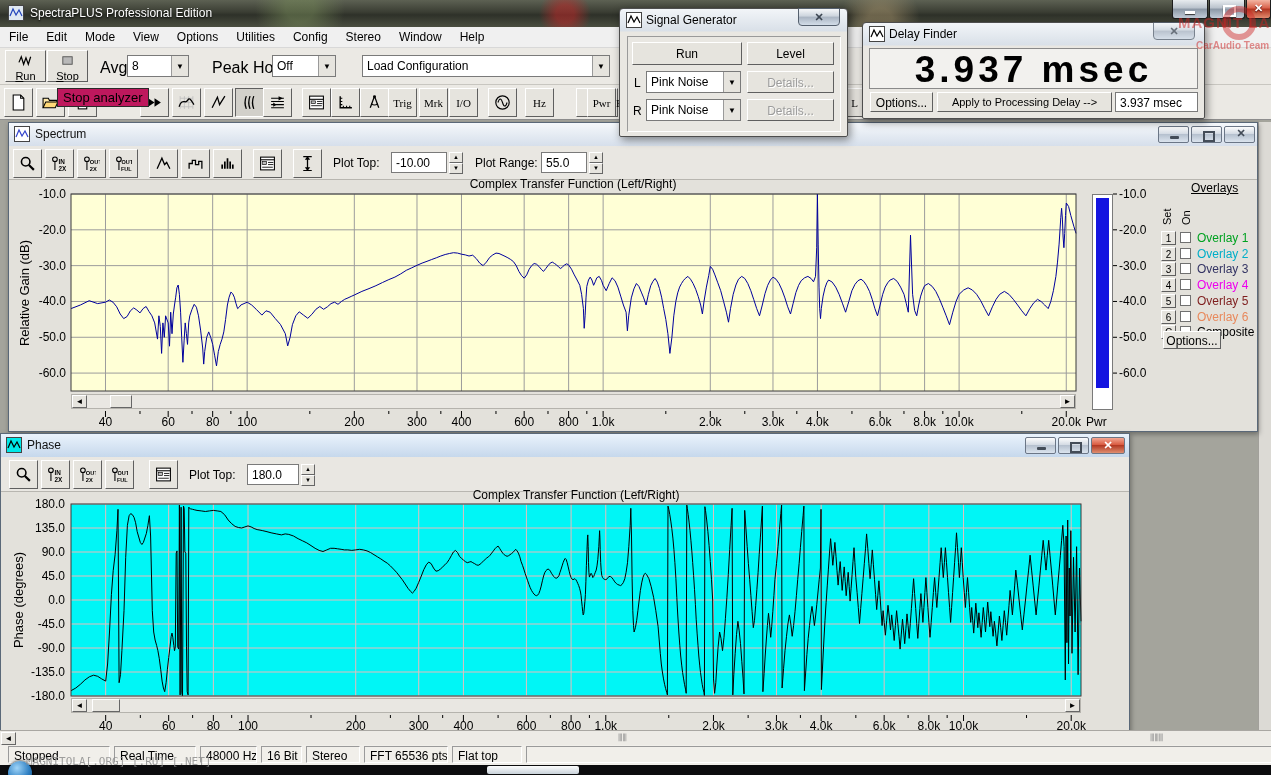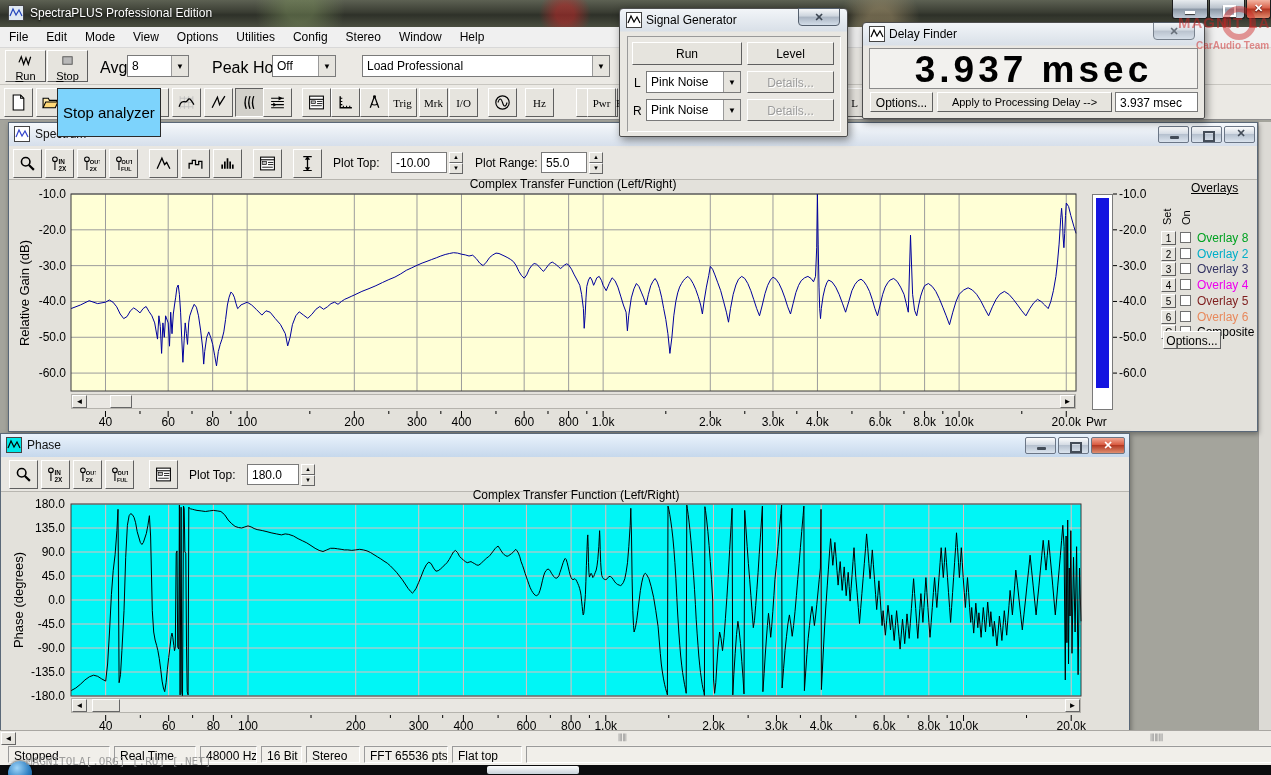--- a/index.html
+++ b/index.html
@@ -31,21 +31,21 @@
   .tbbtn.pressed{background:#d2d0ca;border-color:#5f5f5f #ffffff #ffffff #5f5f5f;}
   .bigbtn{position:absolute;top:2px;width:41px;height:32px;text-align:center;font-size:11px;padding-top:2px;}
   .ulf::first-letter{text-decoration:underline;}
   .tb-label{position:absolute;top:11px;font-size:16px;}
   .combo{position:absolute;background:#fff;border:1px solid #7a7a7a;box-sizing:border-box;height:22px;font-size:12px;}
   .combo .val{position:absolute;left:4px;top:3px;white-space:nowrap;overflow:hidden;}
   .combo .drop{position:absolute;right:0;top:0;width:17px;height:100%;background:#E6E4DE;border-left:1px solid #9a9a9a;text-align:center;font-size:8px;padding-top:6px;box-sizing:border-box;}
   .spin{position:absolute;width:14px;height:22px;}
   .spin .up,.spin .dn{position:absolute;left:0;width:14px;height:11px;background:#E6E4DE;border:1px solid;border-color:#fff #666 #666 #fff;box-sizing:border-box;font-size:6px;text-align:center;line-height:9px;}
   .spin .dn{top:11px;}
-  #tooltip{left:57px;top:88px;background:#7dd3fc;border:1px solid #2a2a2a;padding:15px 5px;font-size:15px;z-index:40;}
+  #tooltip{left:57px;top:88px;background:#be185d;border:1px solid #2a2a2a;padding:1px 5px;font-size:13px;z-index:40;}
   
   .childwin{background:#E3E1DB;border:1px solid #5a6878;box-shadow:1px 2px 5px rgba(0,0,0,.35);box-sizing:border-box;}
   .ctitle{position:absolute;left:0;top:0;right:0;height:23px;background:linear-gradient(#f5f8fb,#d6dfeb);border-bottom:1px solid #aab4c0;}
   .ctitle.active{background:linear-gradient(#eaf3fc,#c6d8ec);}
   .ctitle .ctext{position:absolute;left:26px;top:4px;font-size:12px;color:#111;}
   .ctitle .cicon{position:absolute;left:5px;top:3px;}
   .cbtn{position:absolute;top:3px;width:31px;height:17px;border:1px solid #6b7686;border-radius:2px;
     background:linear-gradient(#fdfdfd,#d4dbe4 45%,#b6c1cf 50%,#dbe4ee);box-sizing:border-box;}
   .cbtn.red{background:linear-gradient(#f3a793,#d95b41 45%,#b33a24 50%,#df8e70);}
   .cbtn .g-min{position:absolute;left:50%;top:9px;width:9px;height:3px;margin-left:-4px;background:#434c58;border-radius:1px;}
@@ -135,21 +135,21 @@
     <div class="combo" style="left:127px;top:7px;width:62px">
       <span class="val">8</span>
       <span class="drop">▼</span>
     </div>
     <span class="tb-label" style="left:212px">Peak Hold:</span>
     <div class="combo" style="left:272px;top:7px;width:64px">
       <span class="val">Off</span>
       <span class="drop">▼</span>
     </div>
     <div class="combo" style="left:362px;top:7px;width:248px">
-      <span class="val">Load Professional</span>
+      <span class="val">Load Configuration</span>
       <span class="drop">▼</span>
     </div>
   </div>
 
   <div id="toolbar2" class="abs">
       <div class="tbbtn b3" style="left: 4px;">
         <svg viewBox="0 0 16 16" width="17" height="17" xmlns="http://www.w3.org/2000/svg">
           <path d="M3 1h7l3 3v11H3z" fill="#fff" stroke="#000"></path>
           <path d="M10 1v3h3" fill="none" stroke="#000"></path>
         </svg>
@@ -335,21 +335,21 @@
     </div>
 
     <div id="overlays" class="abs" style="left:1140px;top:58px;width:108px;height:240px">
       <div class="abs" style="left:42px;top:0" id="overlays-title">Overlays</div>
       <span class="abs vert" style="left:12px;top:16px;height:28px">Set</span>
       <span class="abs vert" style="left:31px;top:16px;height:28px">On</span>
       <div id="overlay-rows">
           <div>
             <div class="setbtn b3" style="left:12px;top:50px">1</div>
             <span class="cbx" style="left:31px;top:51px"></span>
-            <span class="ovl-label" style="left:48px;top:50px;color:#00A221">Overlay 8</span>
+            <span class="ovl-label" style="left:48px;top:50px;color:#00A221">Overlay 1</span>
           </div>
           <div>
             <div class="setbtn b3" style="left:12px;top:65.7px">2</div>
             <span class="cbx" style="left:31px;top:66.7px"></span>
             <span class="ovl-label" style="left:48px;top:65.7px;color:#00AEC8">Overlay 2</span>
           </div>
           <div>
             <div class="setbtn b3" style="left:12px;top:81.4px">3</div>
             <span class="cbx" style="left:31px;top:82.4px"></span>
             <span class="ovl-label" style="left:48px;top:81.4px;color:#343464">Overlay 3</span>

